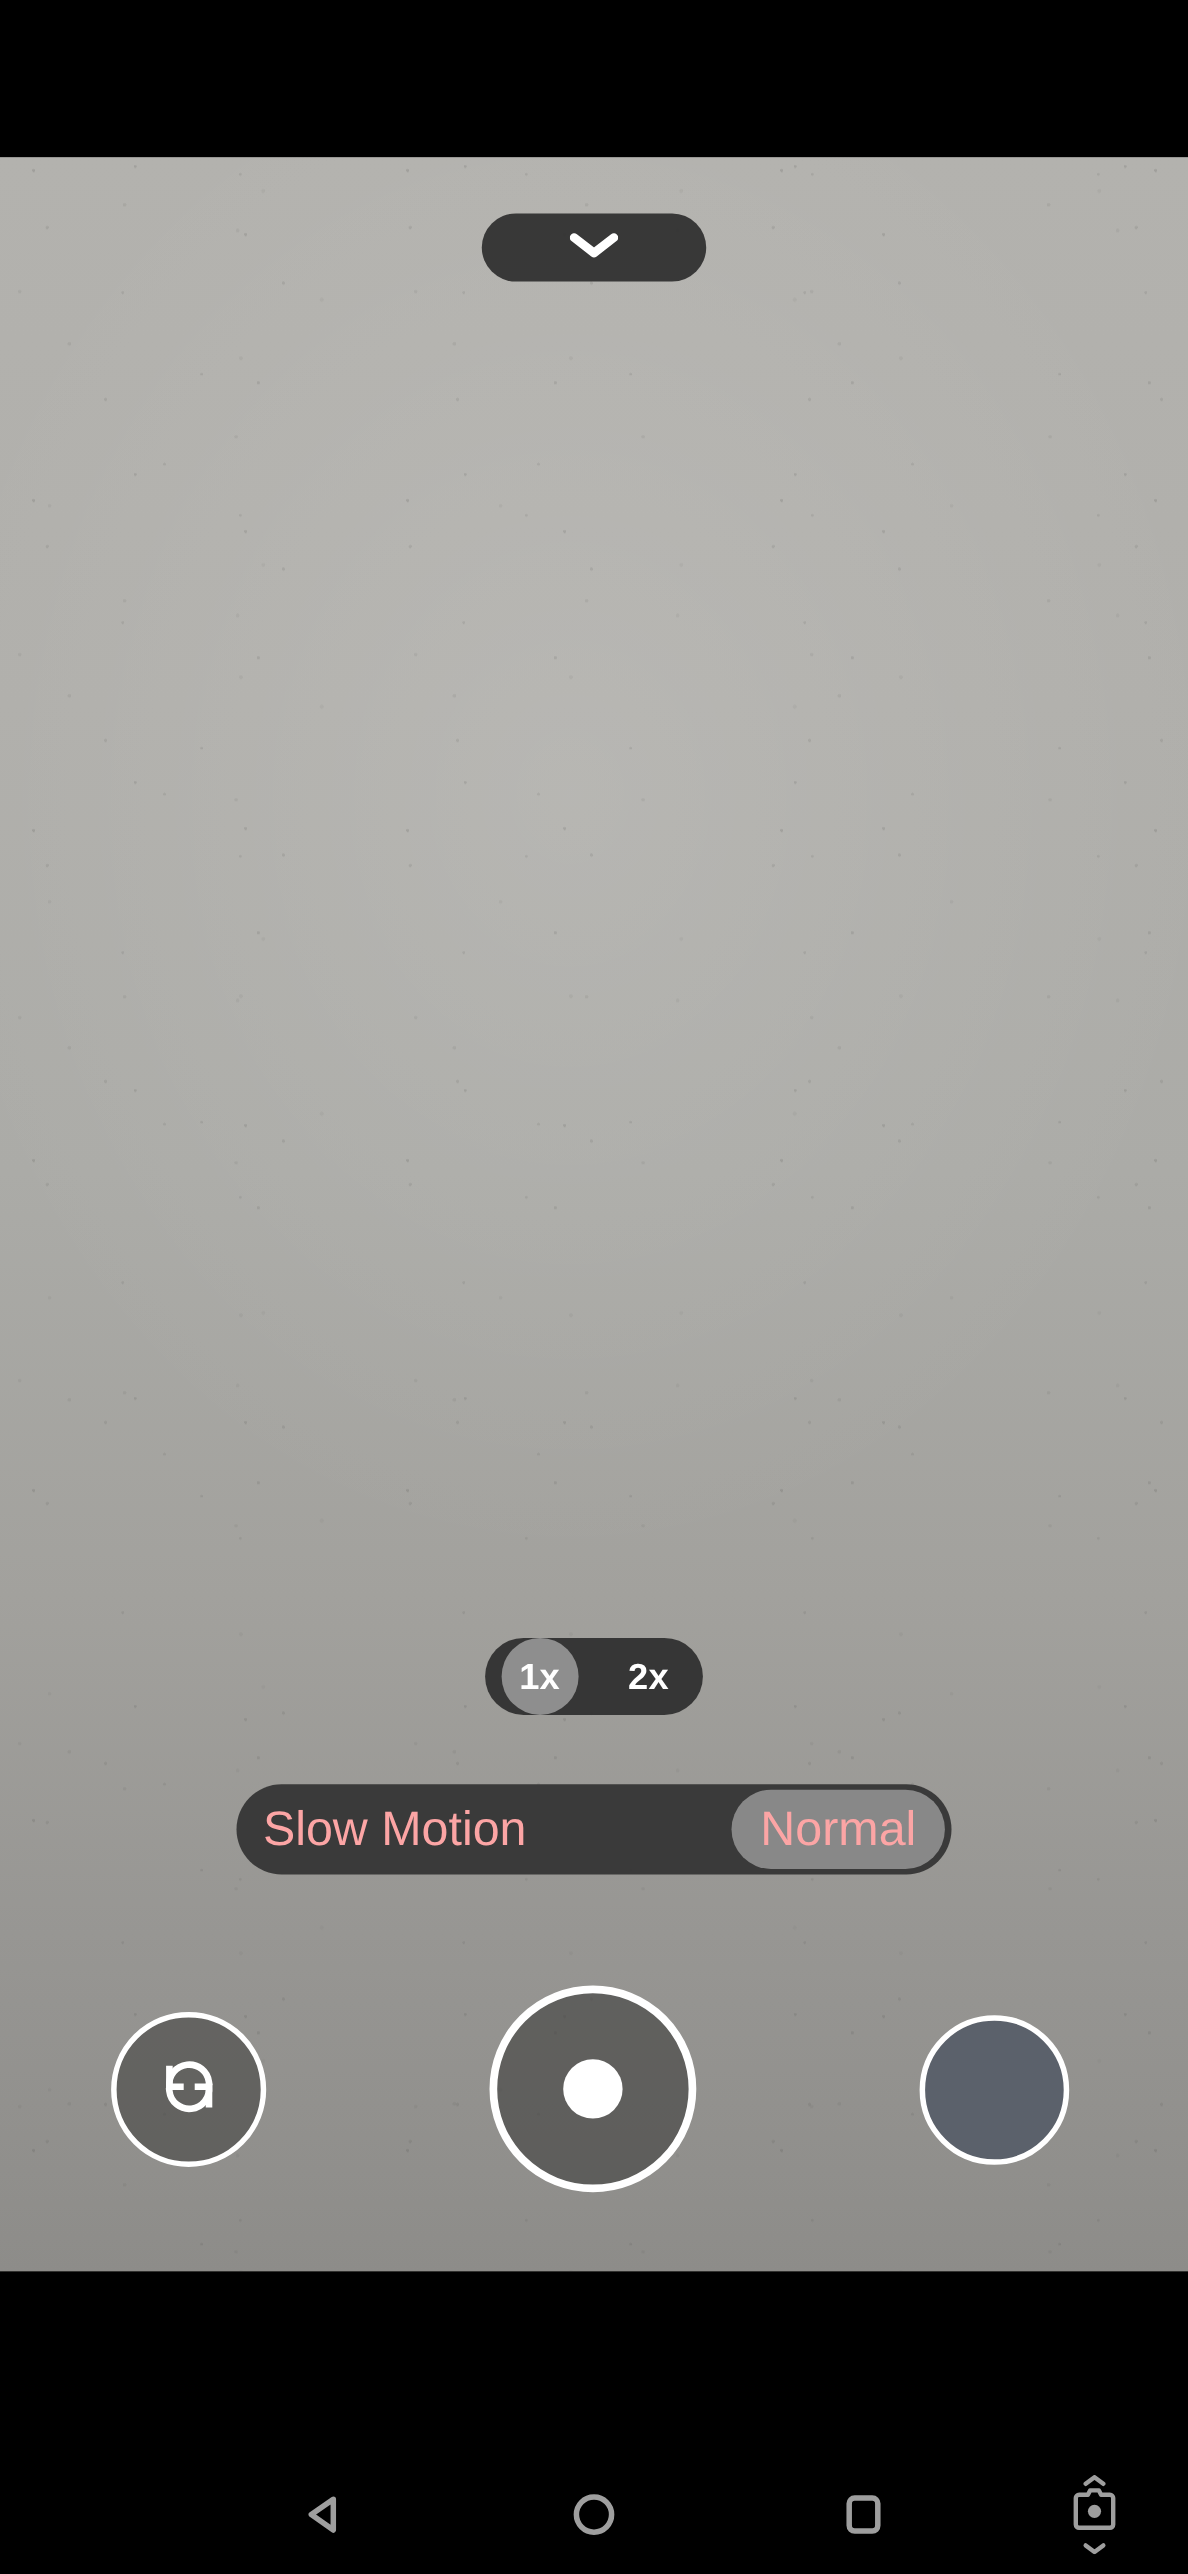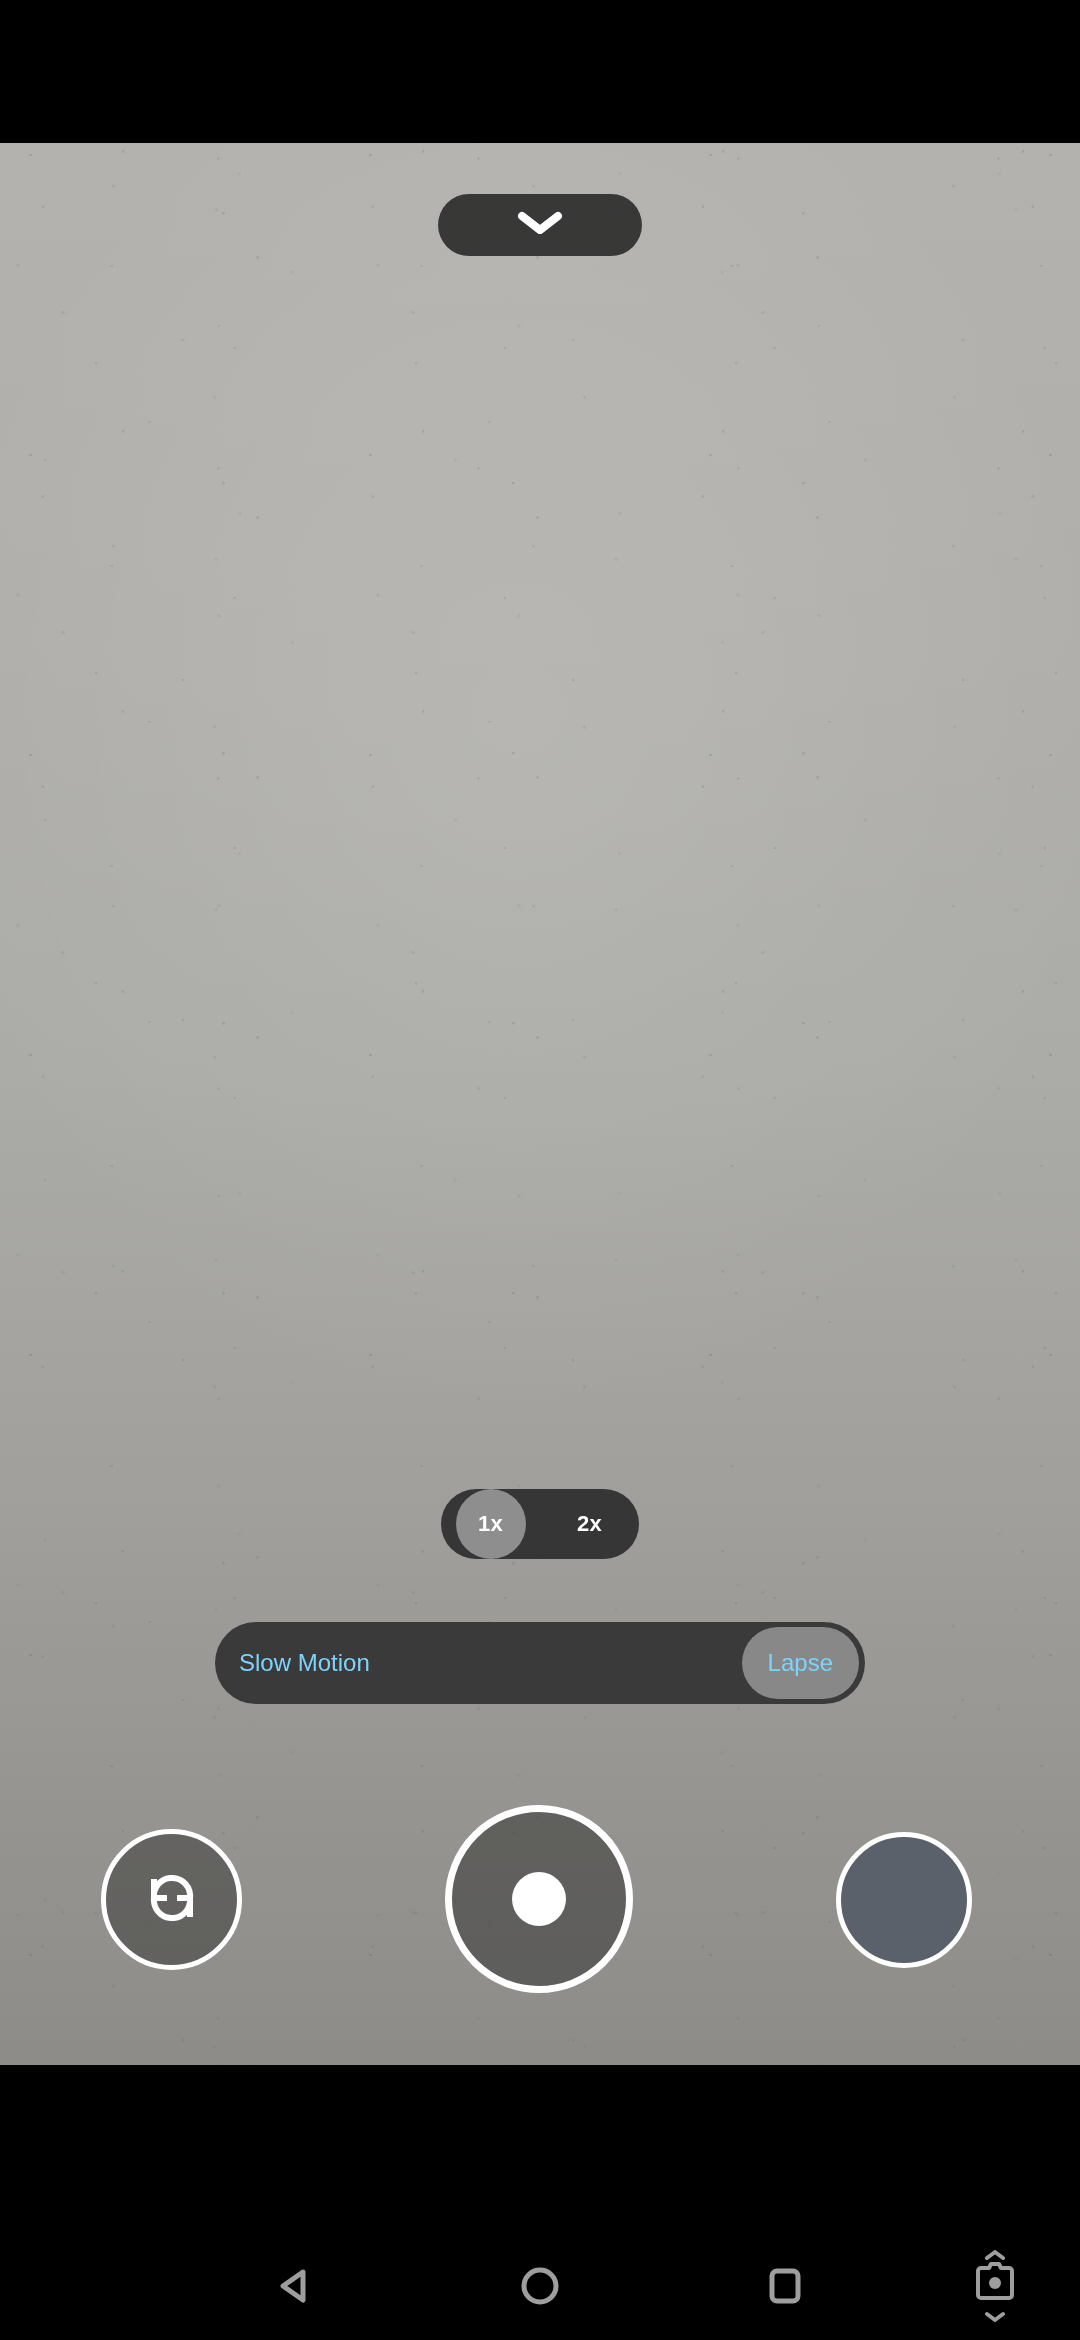--- a/index.html
+++ b/index.html
@@ -109,21 +109,21 @@
     align-items: center;
     cursor: pointer;
   }
   .zoom-opt {
     flex: 1;
     height: 70px;
     display: flex;
     align-items: center;
     justify-content: center;
     color: #ffffff;
-    font-size: 22px;
+    font-size: 33px;
     font-weight: 700;
     letter-spacing: 0.2px;
     position: relative;
     cursor: pointer;
   }
   .zoom-opt.sel::before {
     content: "";
     position: absolute;
     left: 50%; top: 50%;
     transform: translate(-50%, -50%);
@@ -149,22 +149,22 @@
     box-sizing: border-box;
     cursor: pointer;
   }
   .chip {
     height: 72px;
     padding: 0 18px;
     border-radius: 36px;
     display: flex;
     align-items: center;
     justify-content: center;
-    color: #7dd3fc;
-    font-size: 24px;
+    color: #fca5a5;
+    font-size: 44px;
     font-weight: 400;
     white-space: nowrap;
     cursor: pointer;
   }
   .chip.sel {
     background: rgba(150,150,150,0.85);
     padding: 0 26px;
   }
 
   
@@ -270,21 +270,21 @@
     <div class="zoom-opt sel">
       <span>1x</span>
     </div>
     <div class="zoom-opt">
       <span>2x</span>
     </div>
   </div>
 
   <div class="mode-chips">
     <div class="chip">Slow Motion</div>
-    <div class="chip sel">Lapse</div>
+    <div class="chip sel">Normal</div>
   </div>
 
   <div class="flip-btn">
     <span>
       <svg width="76" height="76" viewBox="0 0 76 76">
         <path d="M20 38 A18 18 0 0 1 56 34" fill="none" stroke="#ffffff" stroke-width="6" stroke-linecap="square"></path>
         <path d="M56 38 A18 18 0 0 1 20 42" fill="none" stroke="#ffffff" stroke-width="6" stroke-linecap="square"></path>
         <path d="M20 22 L20 38 L30 38" fill="none" stroke="#ffffff" stroke-width="6" stroke-linecap="square" stroke-linejoin="miter"></path>
         <path d="M56 54 L56 38 L46 38" fill="none" stroke="#ffffff" stroke-width="6" stroke-linecap="square" stroke-linejoin="miter"></path>
       </svg>

